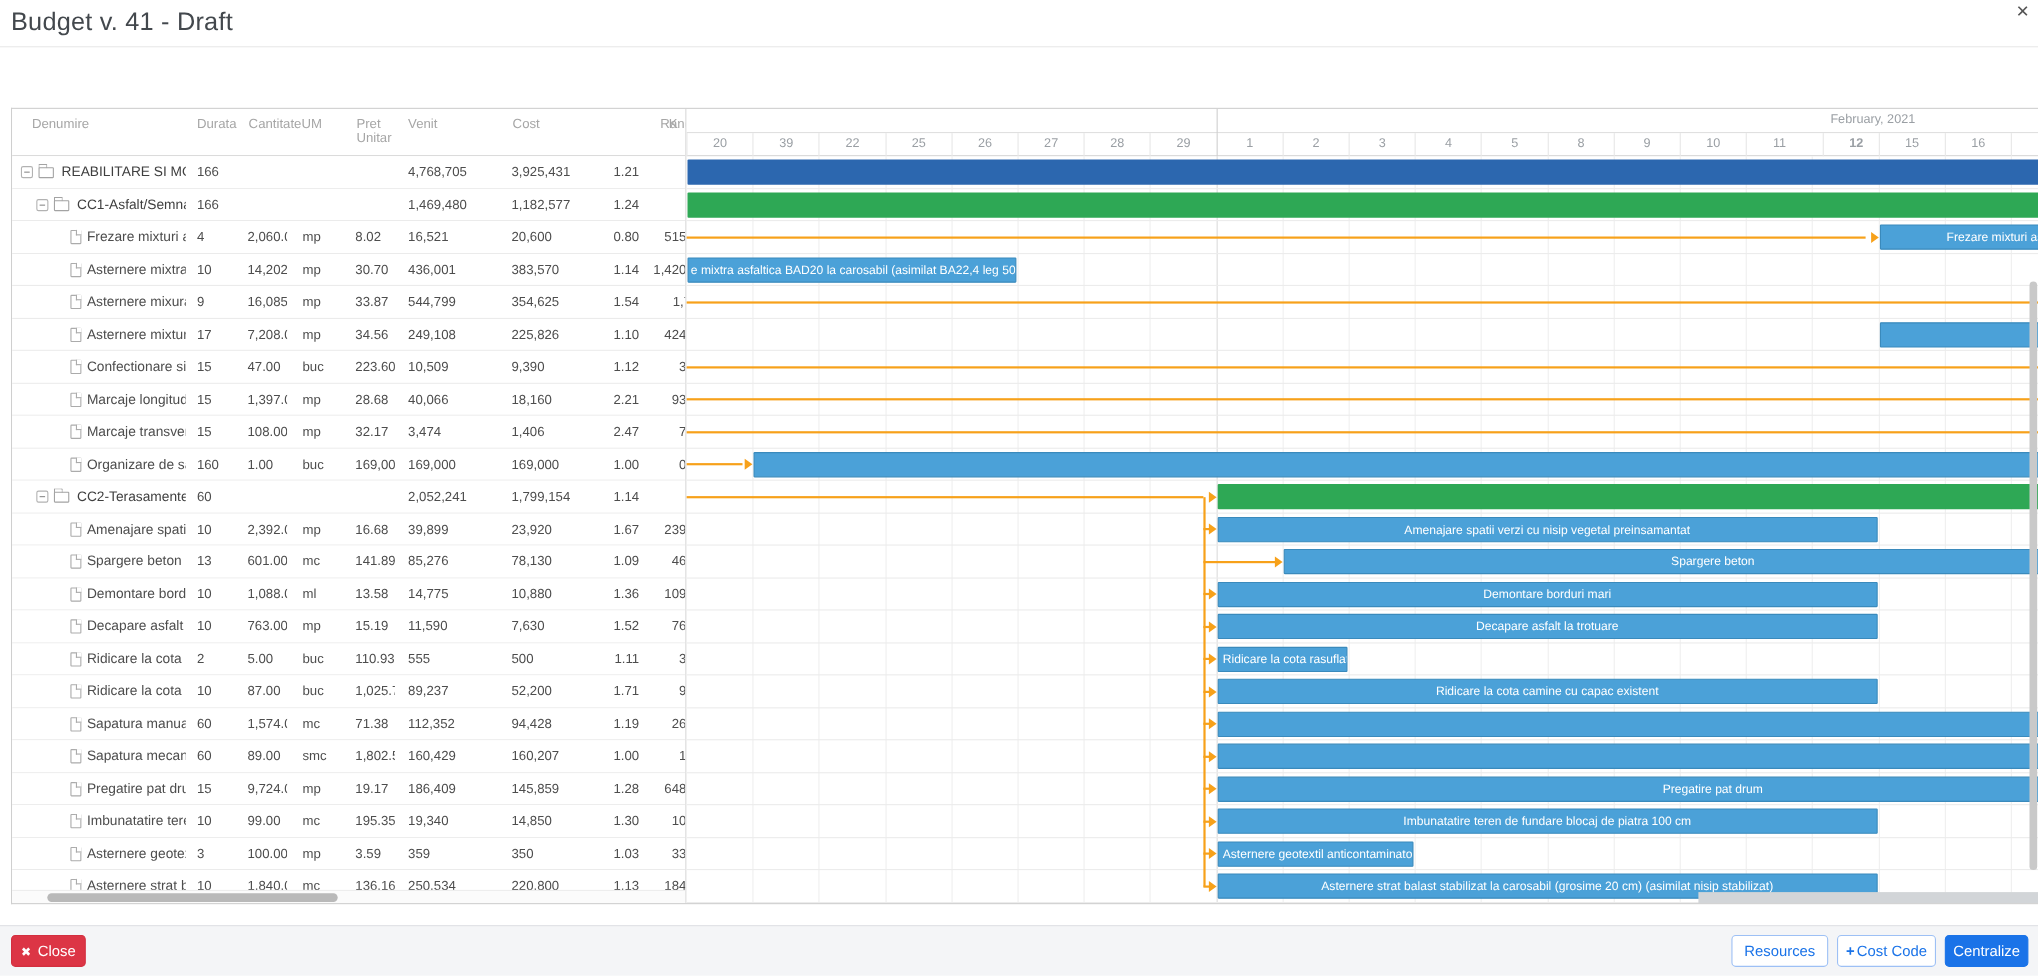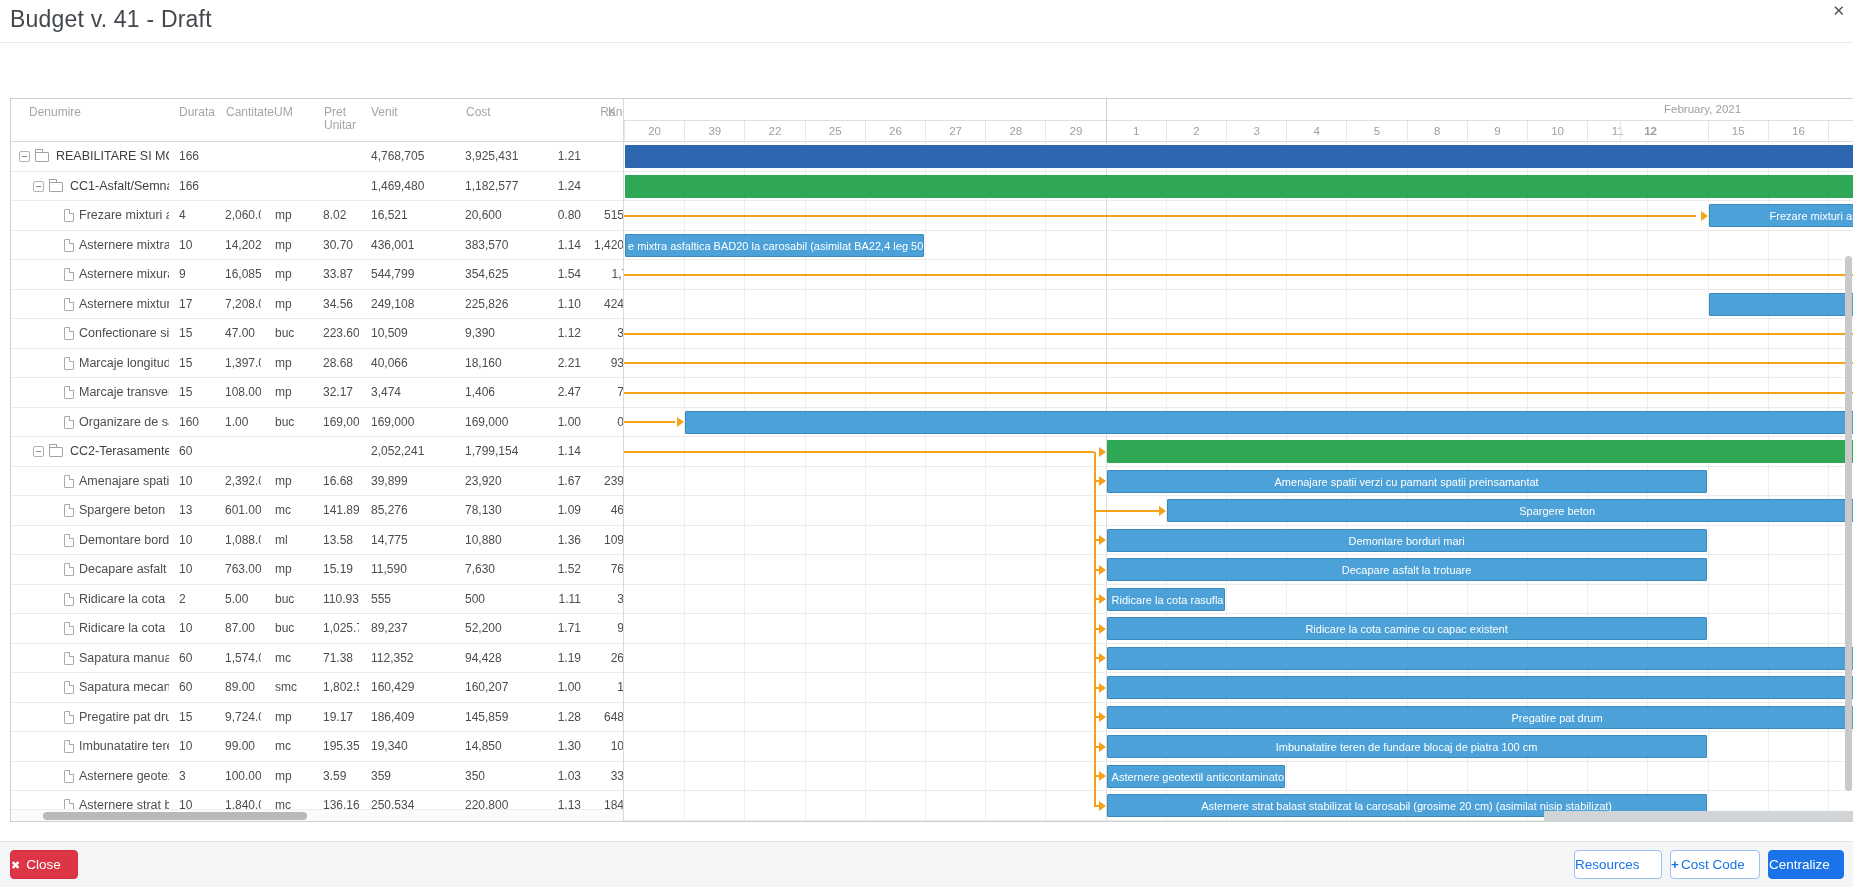--- a/index.html
+++ b/index.html
@@ -55,21 +55,21 @@
   .glink { position:absolute; height:2px; }
   .garrow { position:absolute; width:0; height:0; border-top:5px solid transparent; border-bottom:5px solid transparent; }
   #g-vline { position:absolute; width:2px; }
   
   #tbl-hscroll-track { position:absolute; left:0; bottom:0; width:612px; height:12px; background:#fbfbfb; border-top:1px solid #ededed; z-index:5; }
   #tbl-hscroll-thumb { position:absolute; left:32px; top:2px; width:264px; height:8px; background:#b9b9b9; border-radius:4px; cursor:pointer; }
   #g-hscroll-thumb { position:absolute; left:920px; bottom:0; width:923px; height:10px; background:#d2d5d8; z-index:5; cursor:pointer; }
   #vscroll-thumb { position:absolute; right:1px; top:157px; width:7px; height:535px; background:#c9c9c9; border-radius:4px; z-index:6; cursor:pointer; }
   
   #footer { position:absolute; left:0; bottom:0; width:100%; height:46px; background:#f4f5f7; border-top:1px solid #e0e2e5; }
-  .fbtn { position:absolute; top:8px; height:29px; border-radius:4px; font-size:13.5px; line-height:27px; cursor:pointer; }
+  .fbtn { position:absolute; top:8px; height:29px; border-radius:4px; font-size:13.5px; line-height:27px; text-align:center; cursor:pointer; }
   #close-btn { left:10px; width:68px; background:#dc3545; border:1px solid #d32f3f; color:#fff; }
   #close-btn .x { font-size:11px; margin-right:6px; }
   #resources-btn { left:1574px; width:88px; background:#fff; border:1px solid #9dc0f5; color:#1a73e8; }
   #costcode-btn { left:1670px; width:90px; background:#fff; border:1px solid #9dc0f5; color:#1a73e8; }
   #costcode-btn .plus { font-weight:bold; margin-right:2px; }
   #centralize-btn { left:1768px; width:76px; background:#1a73e8; border:1px solid #1a73e8; color:#fff; }
 </style>
 </head>
 <body>
 
@@ -453,21 +453,21 @@
         <div class="dcell" style="left: 421.4px; width: 60.2px;">29</div>
         <div class="dcell" style="left: 481.6px; width: 60.2px; border-left-color: rgb(207, 207, 207);">1</div>
         <div class="dcell" style="left: 541.8px; width: 60.2px;">2</div>
         <div class="dcell" style="left: 602px; width: 60.2px;">3</div>
         <div class="dcell" style="left: 662.2px; width: 60.2px;">4</div>
         <div class="dcell" style="left: 722.4px; width: 60.2px;">5</div>
         <div class="dcell" style="left: 782.6px; width: 60.2px;">8</div>
         <div class="dcell" style="left: 842.8px; width: 60.2px;">9</div>
         <div class="dcell" style="left: 903px; width: 60.2px;">10</div>
         <div class="dcell" style="left: 963.2px; width: 60.2px;">11</div>
-        <div class="dcell" style="left: 996px; width: 60.2px; font-weight: bold;">12</div>
+        <div class="dcell" style="left: 1033px; width: 60.2px; font-weight: bold;">12</div>
         <div class="dcell" style="left: 1083.6px; width: 60.2px;">15</div>
         <div class="dcell" style="left: 1143.8px; width: 60.2px;">16</div>
         <div class="dcell" style="left: 1204px; width: 60.2px;"></div>
       </div>
     <div id="g-body">
         <div class="gridv" style="left: 60.2px;"></div>
         <div class="gridv" style="left: 120.4px;"></div>
         <div class="gridv" style="left: 180.6px;"></div>
         <div class="gridv" style="left: 240.8px;"></div>
         <div class="gridv" style="left: 301px;"></div>
@@ -510,21 +510,21 @@
         <div class="glink" style="left: 0px; width: 51.17px; top: 279px; background: rgb(247, 161, 26);"></div>
         <div class="garrow" style="left: 53.2px; top: 275px; border-left: 7px solid rgb(247, 161, 26);"></div>
         <div class="gbar" style="left: 61.2px; width: 9630px; top: 268.5px; background: rgb(75, 161, 216); border: 1px solid rgb(58, 138, 188);"></div>
         <div class="grow" style="top: 295px;"></div>
         <div class="glink" style="left: 0px; width: 469.56px; top: 308.5px; background: rgb(247, 161, 26);"></div>
         <div class="garrow" style="left: 474.6px; top: 304.5px; border-left: 7px solid rgb(247, 161, 26);"></div>
         <div class="gbar" style="left: 482.6px; width: 3610px; top: 298px; background: rgb(46, 168, 85);"></div>
         <div class="grow" style="top: 324.5px;"></div>
         <div class="glink" style="left: 469.56px; width: 6.02px; top: 338px; background: rgb(247, 161, 26);"></div>
         <div class="garrow" style="left: 474.6px; top: 334px; border-left: 7px solid rgb(247, 161, 26);"></div>
-        <div class="gbar" style="left: 482.6px; width: 600px; top: 327.5px; background: rgb(75, 161, 216); border: 1px solid rgb(58, 138, 188);">Amenajare spatii verzi cu pamant spatii preinsamantat</div>
+        <div class="gbar" style="left: 482.6px; width: 600px; top: 327.5px; background: rgb(75, 161, 216); border: 1px solid rgb(58, 138, 188);">Amenajare spatii verzi cu nisip vegetal preinsamantat</div>
         <div class="grow" style="top: 354px;"></div>
         <div class="glink" style="left: 469.56px; width: 66.22px; top: 367.5px; background: rgb(247, 161, 26);"></div>
         <div class="garrow" style="left: 534.8px; top: 363.5px; border-left: 7px solid rgb(247, 161, 26);"></div>
         <div class="gbar" style="left: 542.8px; width: 780.6px; top: 357px; background: rgb(75, 161, 216); border: 1px solid rgb(58, 138, 188);">Spargere beton</div>
         <div class="grow" style="top: 383.5px;"></div>
         <div class="glink" style="left: 469.56px; width: 6.02px; top: 397px; background: rgb(247, 161, 26);"></div>
         <div class="garrow" style="left: 474.6px; top: 393px; border-left: 7px solid rgb(247, 161, 26);"></div>
         <div class="gbar" style="left: 482.6px; width: 600px; top: 386.5px; background: rgb(75, 161, 216); border: 1px solid rgb(58, 138, 188);">Demontare borduri mari</div>
         <div class="grow" style="top: 413px;"></div>
         <div class="glink" style="left: 469.56px; width: 6.02px; top: 426.5px; background: rgb(247, 161, 26);"></div>

